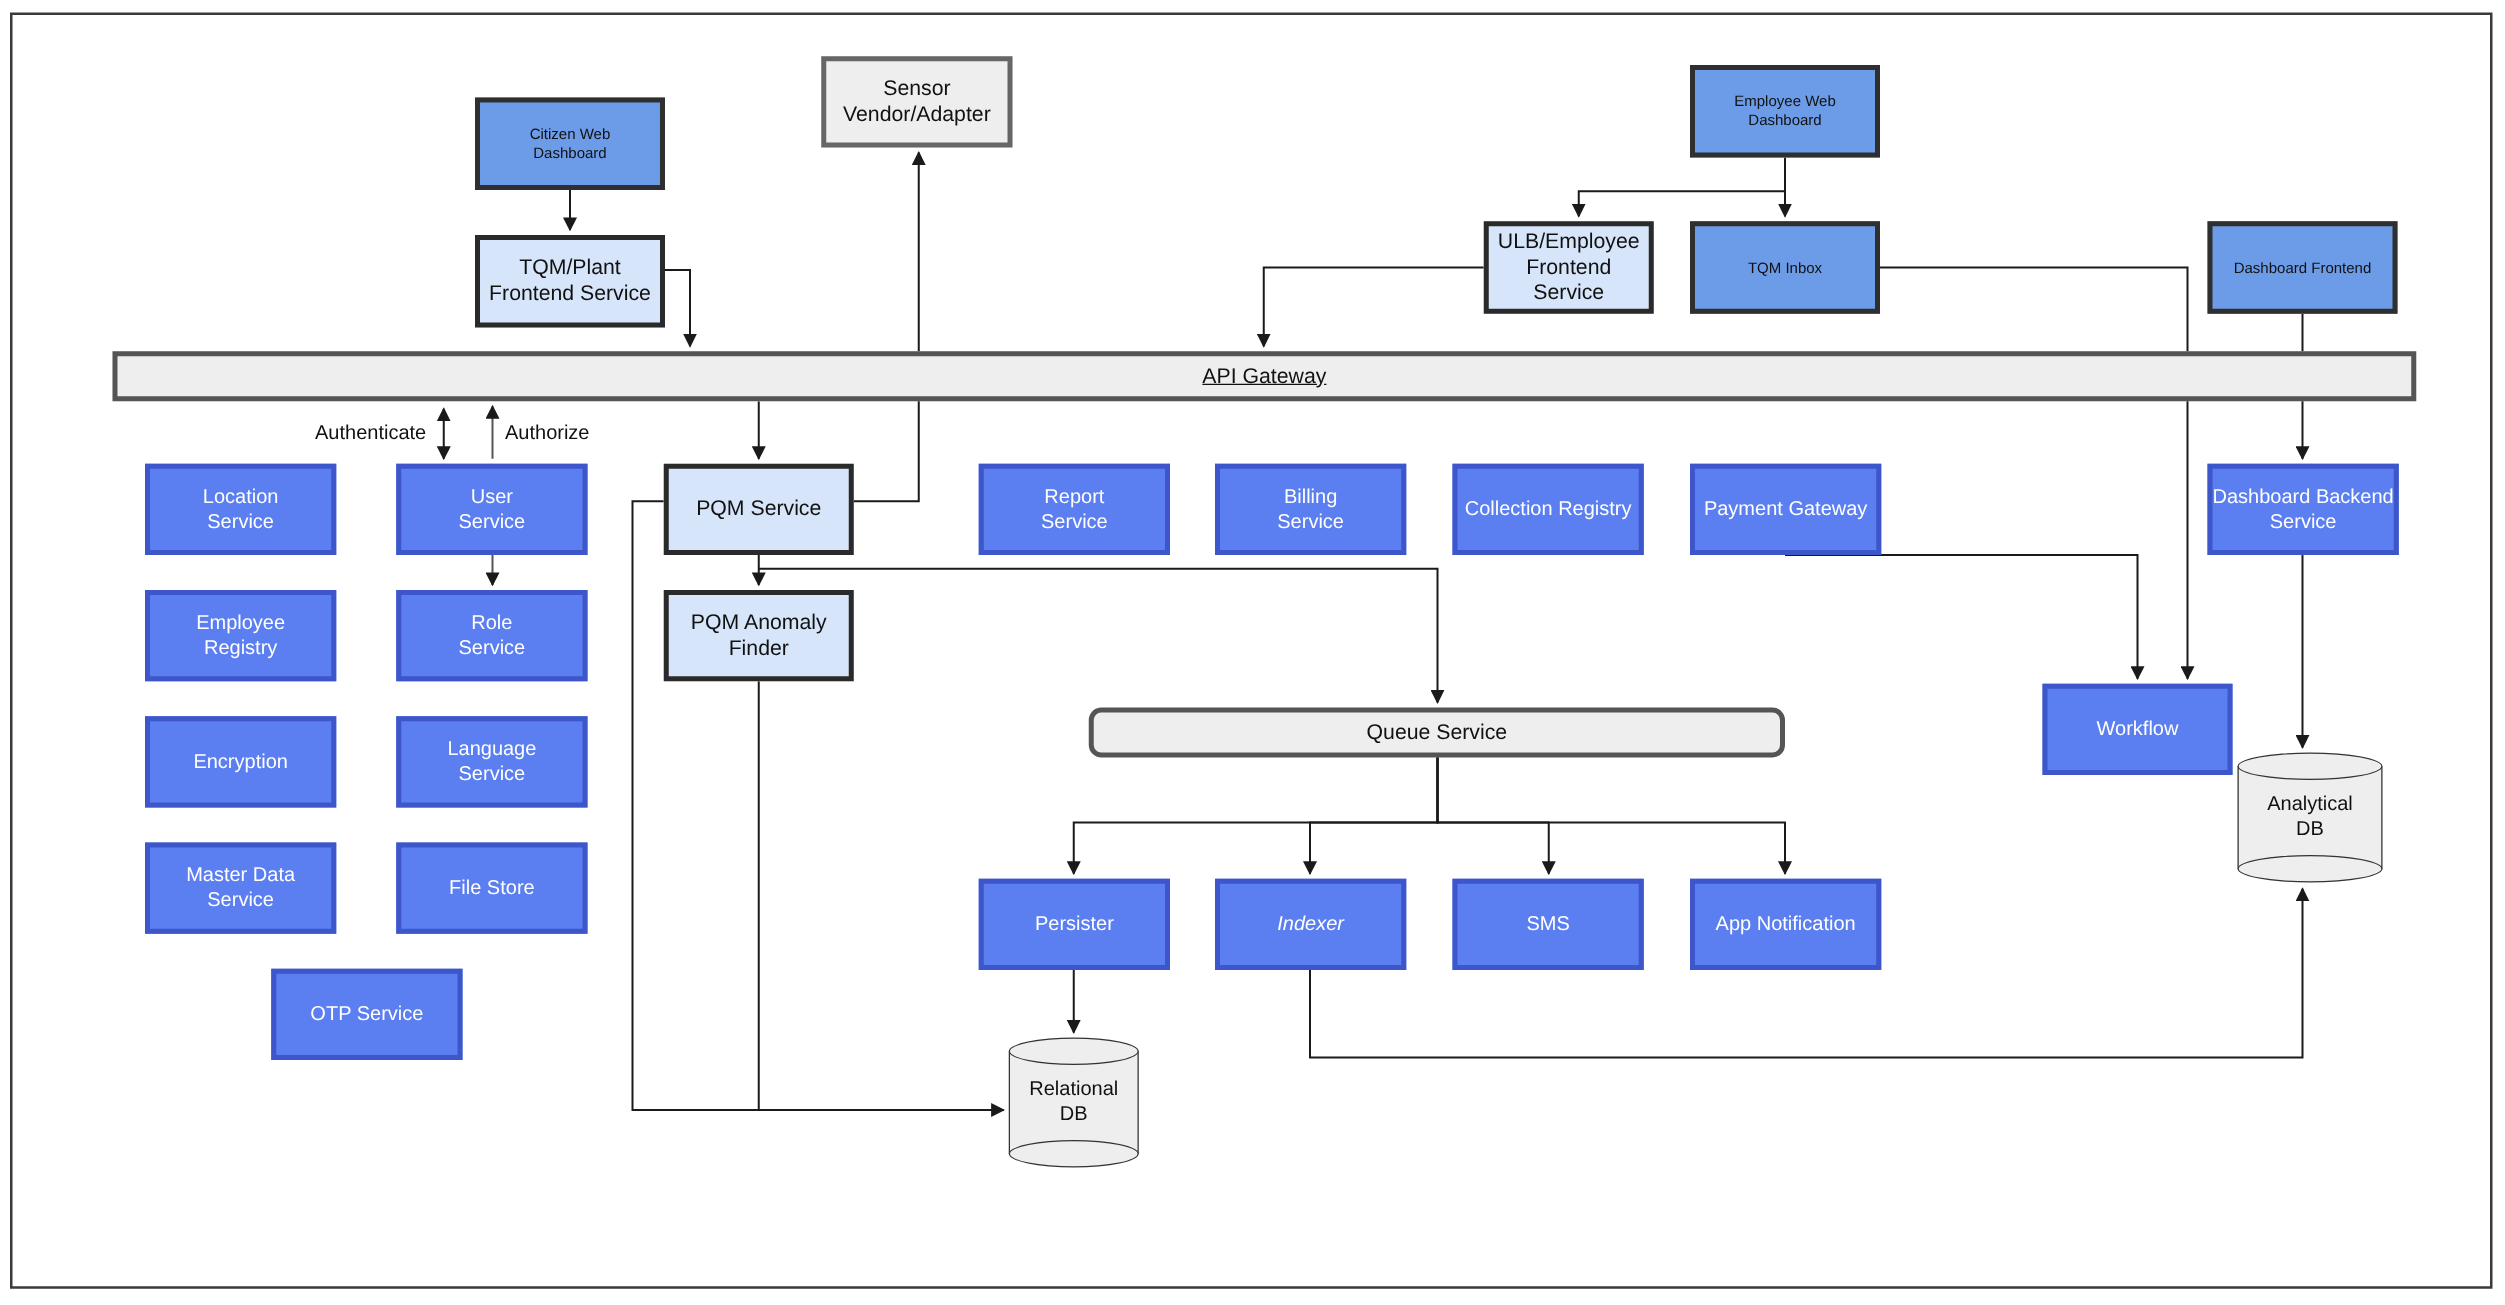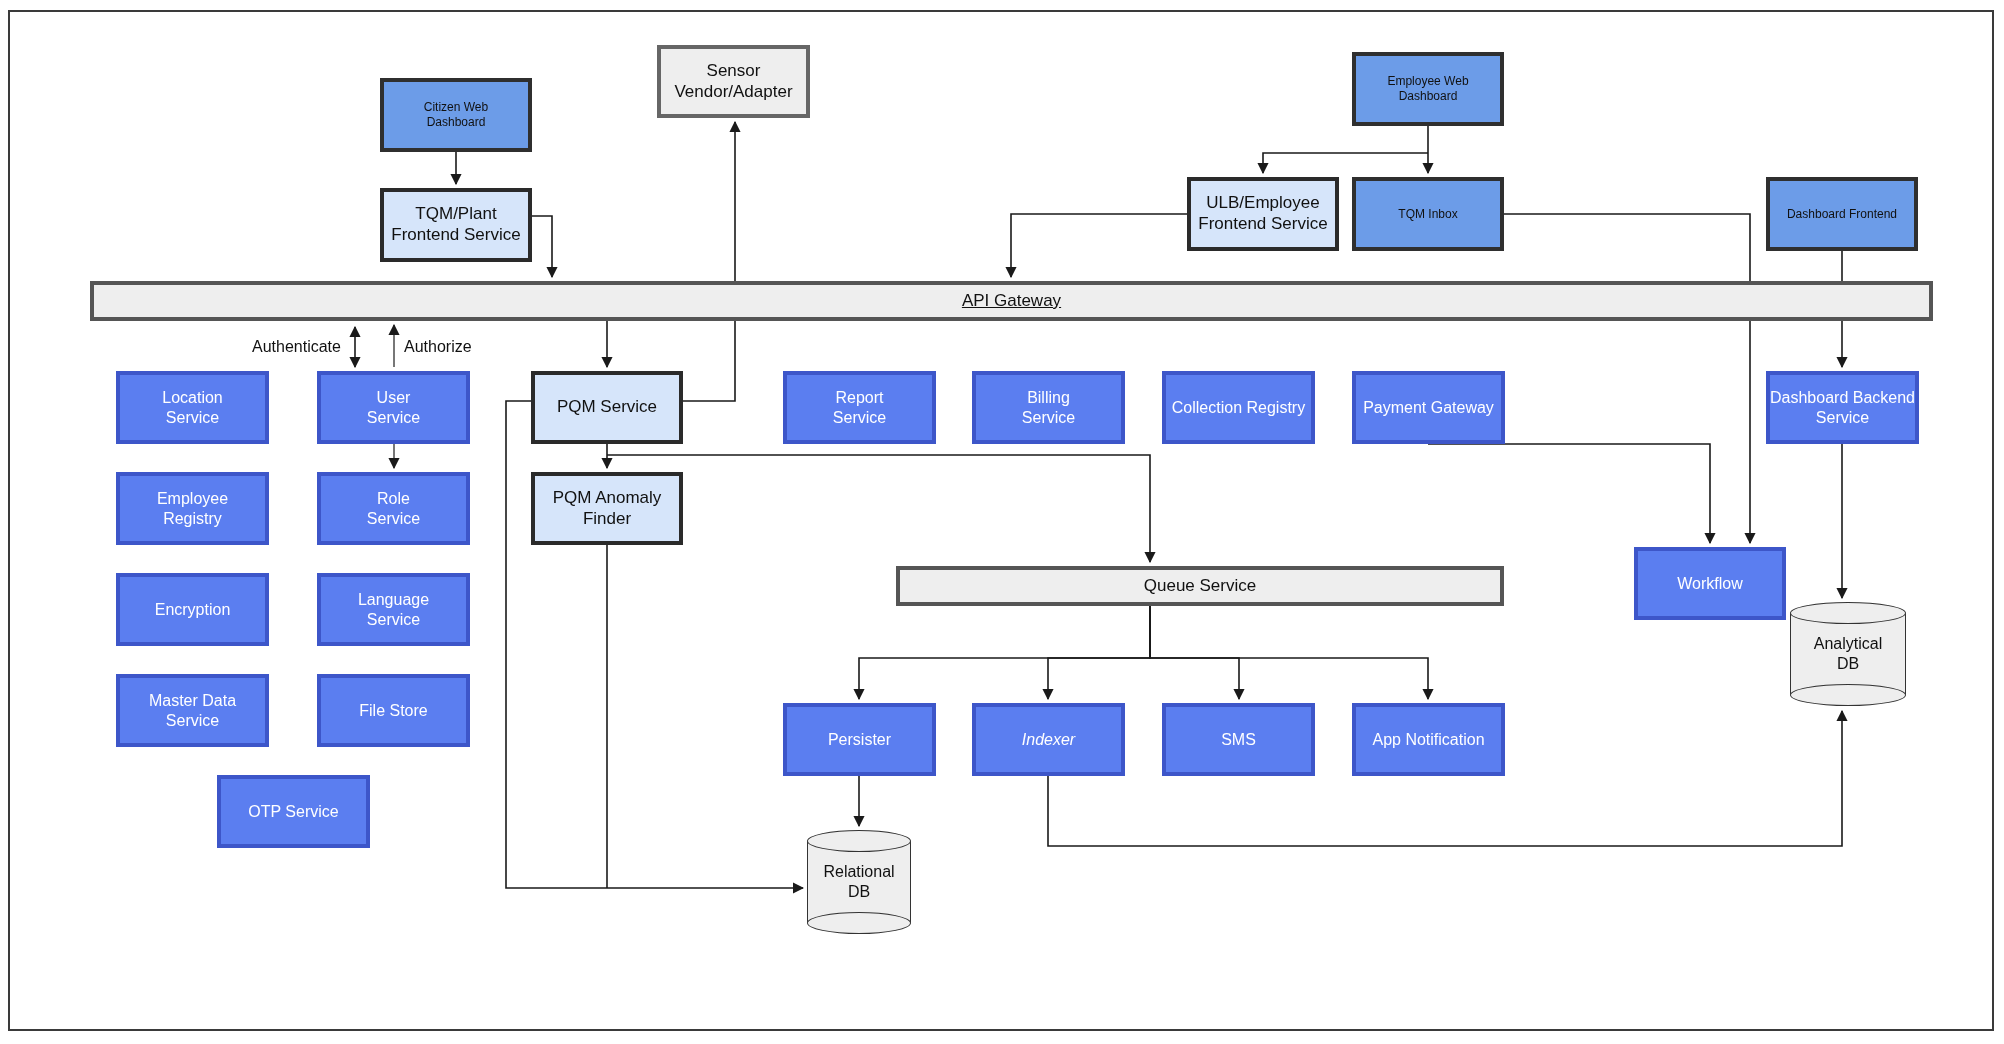--- a/index.html
+++ b/index.html
@@ -192,21 +192,21 @@
 
   <div class="node n-blue-dark" style="left:380px;  top:78px;  width:152px; height:74px;">Citizen Web
 Dashboard</div>
   <div class="node n-gray" style="left:657px;  top:45px;  width:153px; height:73px;">Sensor
 Vendor/Adapter</div>
   <div class="node n-blue-dark" style="left:1352px; top:52px;  width:152px; height:74px;">Employee Web
 Dashboard</div>
 
   <div class="node n-lightblue" style="left:380px;  top:188px; width:152px; height:74px;">TQM/Plant
 Frontend Service</div>
-  <div class="node n-lightblue" style="left:1187px; top:177px; width:152px; height:74px;">ULB/Employee
+  <div class="node n-lightblue" style="left:1187px; top:177px; width:136px; height:74px;">ULB/Employee
 Frontend Service</div>
   <div class="node n-blue-dark" style="left:1352px; top:177px; width:152px; height:74px;">TQM Inbox</div>
   <div class="node n-blue-dark" style="left:1766px; top:177px; width:152px; height:74px;">Dashboard Frontend</div>
 
   <div class="node n-bar" style="left:90px;   top:281px; width:1843px; height:40px;text-decoration:underline;">API Gateway</div>
 
   <div class="node n-blue" style="left:116px;  top:371px; width:153px; height:73px;">Location
 Service</div>
   <div class="node n-blue" style="left:317px;  top:371px; width:153px; height:73px;">User
 Service</div>
@@ -223,21 +223,21 @@
   <div class="node n-blue" style="left:116px;  top:472px; width:153px; height:73px;">Employee
 Registry</div>
   <div class="node n-blue" style="left:317px;  top:472px; width:153px; height:73px;">Role
 Service</div>
   <div class="node n-lightblue" style="left:531px;  top:472px; width:152px; height:73px;">PQM Anomaly Finder</div>
 
   <div class="node n-blue" style="left:116px;  top:573px; width:153px; height:73px;">Encryption</div>
   <div class="node n-blue" style="left:317px;  top:573px; width:153px; height:73px;">Language
 Service</div>
 
-  <div class="node n-bar" style="left:896px;  top:566px; width:608px; height:40px;">Queue Service</div>
+  <div class="node n-bar" style="left:871px;  top:566px; width:557px; height:40px;border-radius:10px;">Queue Service</div>
   <div class="node n-blue" style="left:1634px; top:547px; width:152px; height:73px;">Workflow</div>
 
   <div class="node n-blue" style="left:116px;  top:674px; width:153px; height:73px;">Master Data
 Service</div>
   <div class="node n-blue" style="left:317px;  top:674px; width:153px; height:73px;">File Store</div>
 
   <div class="node n-blue" style="left:783px;  top:703px; width:153px; height:73px;">Persister</div>
   <div class="node n-blue" style="left:972px;  top:703px; width:153px; height:73px;font-style:italic;">Indexer</div>
   <div class="node n-blue" style="left:1162px; top:703px; width:153px; height:73px;">SMS</div>
   <div class="node n-blue" style="left:1352px; top:703px; width:153px; height:73px;">App Notification</div>

